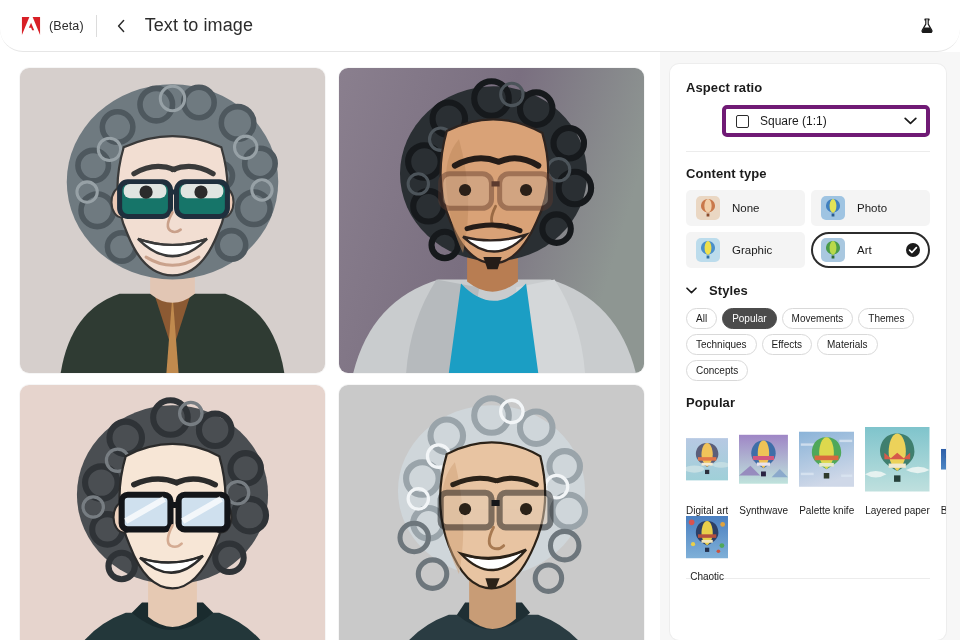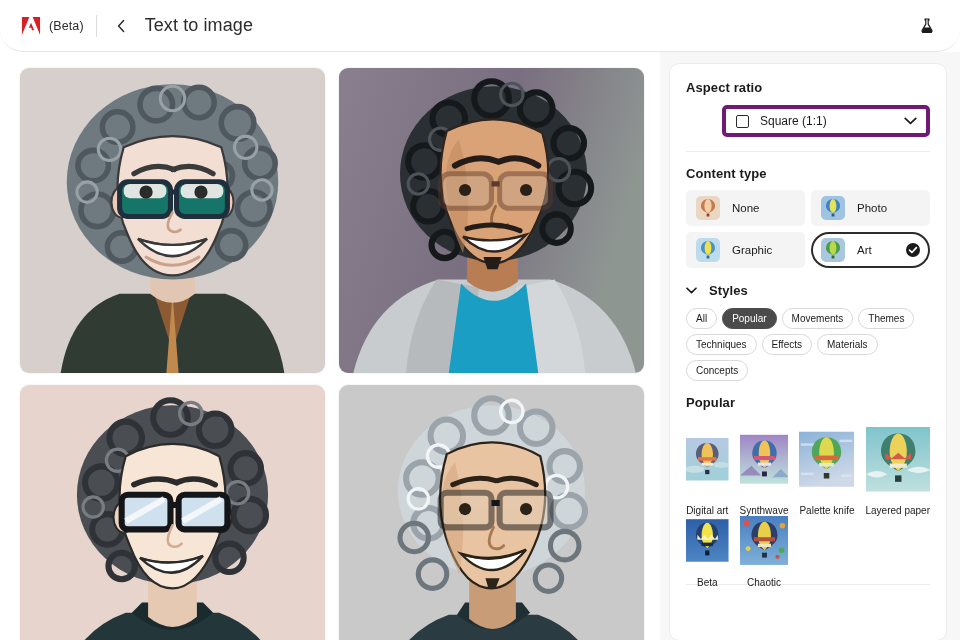--- a/index.html
+++ b/index.html
@@ -169,21 +169,21 @@
     background: #fff;
     white-space: nowrap;
   }
   .chip.active {
     background: #4b4b4b; border-color: #4b4b4b; color: #ffffff;
   }
 
   .pop-head { margin-top: 14px; }
   .style-grid {
     margin-top: 9px;
-    display: grid; grid-template-columns: repeat(4, 1fr);
+    display: grid; grid-template-columns: repeat(5, 1fr);
     gap: 8px 11px;
   }
   .style-cell { cursor: pointer; }
   .style-thumb {
     width: 100%; aspect-ratio: 1/1; border-radius: 7px; overflow: hidden;
   }
   .style-thumb svg { display: block; width: 100%; height: 100%; }
   .style-name {
     margin-top: 5px; font-size: 10px; color: #1b1b1b; text-align: center;
     white-space: nowrap; overflow: hidden; text-overflow: ellipsis;

